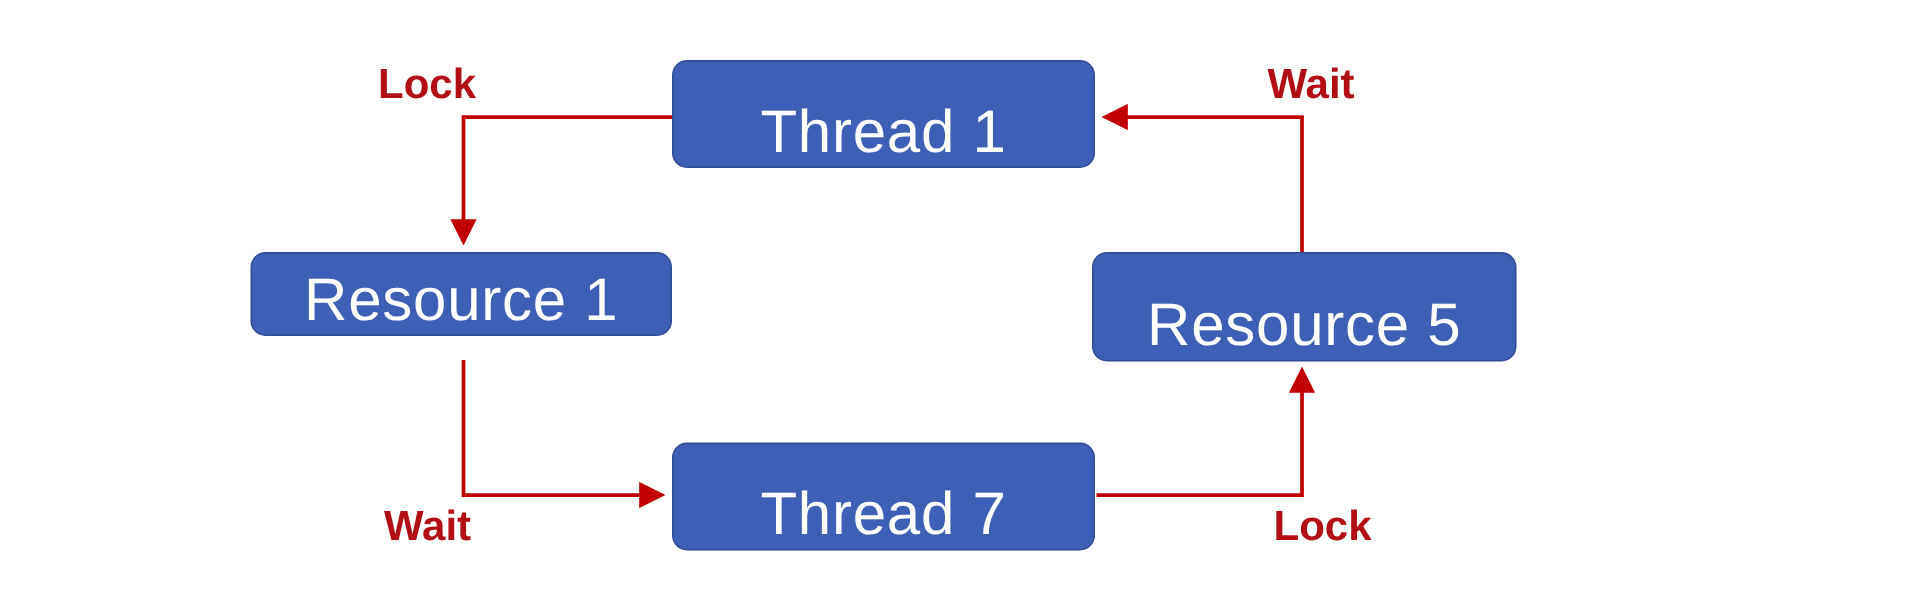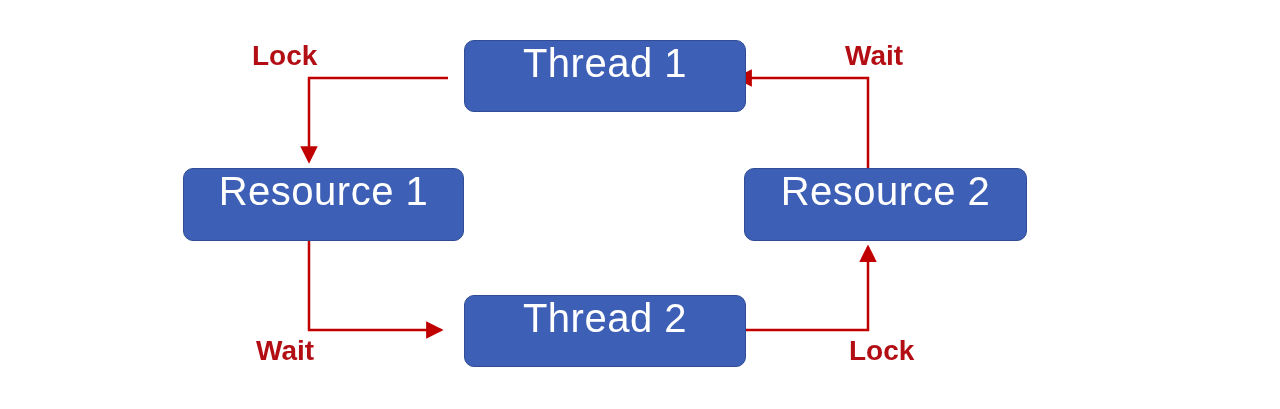--- a/index.html
+++ b/index.html
@@ -30,30 +30,29 @@
     stroke: var(--edge);
     stroke-width: 2.5;
   }
   .arrowhead { fill: var(--edge); }
   .node {
     position: absolute;
     background: var(--node-fill);
     border: 1.5px solid var(--node-border);
     border-radius: 10px;
     display: flex;
-    align-items: flex-start;
+    align-items: flex-end;
     justify-content: center;
     color: var(--node-text);
     font-size: 40px;
     font-weight: 400;
     letter-spacing: 0.5px;
-    margin-left: 16px;
   }
   .node-thread1   { left: 448px; top: 40px;  width: 282px; height: 72px; }
-  .node-resource1 { left: 167px; top: 168px; width: 281px; height: 73px; }
+  .node-resource1 { left: 167px; top: 168px; width: 281px; height: 56px; }
   .node-resource2 { left: 728px; top: 168px; width: 283px; height: 73px; }
   .node-thread2   { left: 448px; top: 295px; width: 282px; height: 72px; }
   .edge-label {
     position: absolute;
     color: var(--edge-label);
     font-size: 28px;
     font-weight: 700;
     text-align: center;
   }
   .label-lock-top    { left: 252px; top: 40px;  }
@@ -80,25 +79,25 @@
 
   <div class="node node-thread1">
     <span>Thread 1</span>
   </div>
 
   <div class="node node-resource1">
     <span>Resource 1</span>
   </div>
 
   <div class="node node-resource2">
-    <span>Resource 2</span>
+    <span>Resource 5</span>
   </div>
 
   <div class="node node-thread2">
-    <span>Thread 2</span>
+    <span>Thread 7</span>
   </div>
 
   <div class="edge-label label-lock-top">Lock</div>
 
   <div class="edge-label label-wait-top">Wait</div>
 
   <div class="edge-label label-wait-bottom">Wait</div>
 
   <div class="edge-label label-lock-bottom">Lock</div>
 

